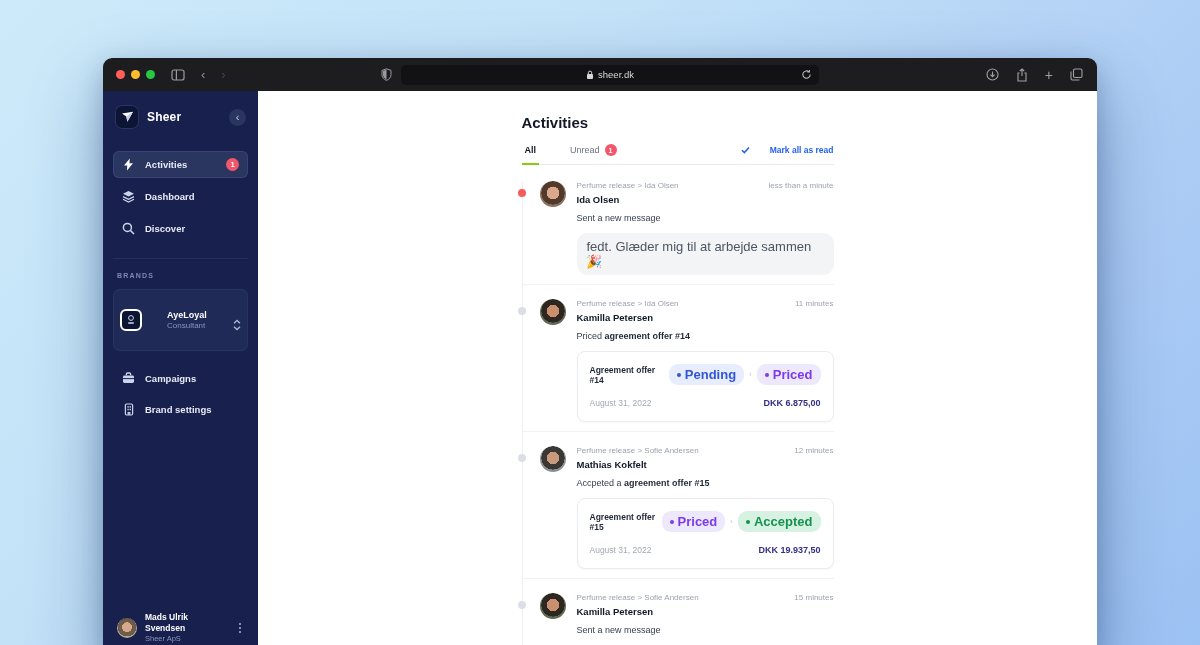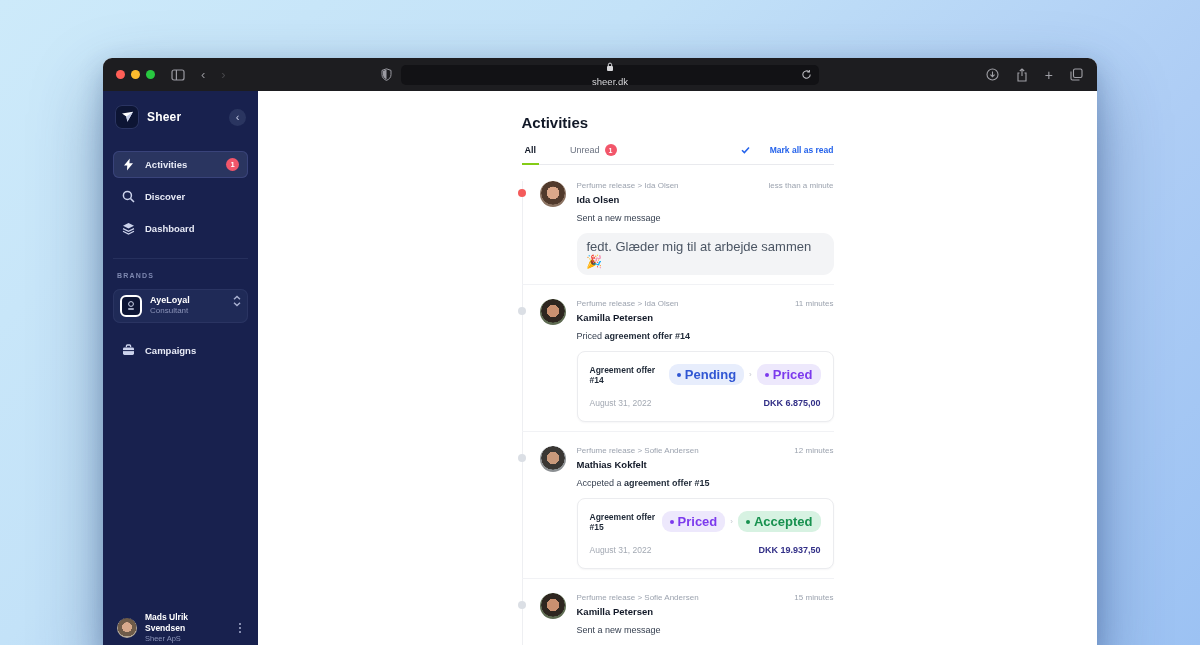--- a/index.html
+++ b/index.html
@@ -24,21 +24,21 @@
   .lights { display:flex; gap:6px; margin-right:16px; }
   .light { width:9px; height:9px; border-radius:50%; }
   .chrome-icon { color:#9a9aa1; margin-right:16px; }
   .chev { font-size:13px; color:#8e8e93; line-height:1; }
   .chev.fwd { color:#47474b; }
   .url-zone { position:absolute; left:50%; top:50%; transform:translate(-50%,-50%);
     display:flex; align-items:center; gap:9px; }
   .url-pill {
     width:418px; height:20px; background:#121215; border-radius:5px;
     display:flex; align-items:center; justify-content:center; gap:4px;
-    color:#d8d8db; font-size:9.5px; position:relative;flex-direction:column;
+    color:#d8d8db; font-size:9.5px; position:relative;
   }
   .reload { position:absolute; right:7px; top:4px; }
   .chrome-right { position:absolute; right:14px; display:flex; gap:17px; align-items:center; color:#a0a0a6; }
   .plus-glyph { font-size:14px; line-height:1; color:#a0a0a6; }
 
   
   .app { display:flex; height:567px; }
 
   
   .sidebar {
@@ -54,22 +54,22 @@
   .nav { margin-top:10px; display:flex; flex-direction:column; gap:5px; }
   .nav-item { display:flex; align-items:center; gap:10px; padding:7px 9px;
     border-radius:6px; font-size:9.5px; font-weight:600; color:#e7eaf6; }
   .nav-item.active { background:#2a3560; box-shadow:inset 0 0 0 1px #39437a; }
   .nicon { width:13px; display:grid; place-items:center; color:#ccd3ec; }
   .badge-red { margin-left:auto; background:#f2566a; min-width:13px; height:13px;
     border-radius:7px; font-size:7.5px; font-weight:bold; color:#fff;
     display:grid; place-items:center; padding:0 3px; }
   .side-sec { margin-top:16px; border-top:1px solid #26305d; padding-top:13px; }
   .sec-label { font-size:7px; letter-spacing:1.2px; color:#7e88b0; font-weight:bold; padding:0 4px; }
-  .brand-item { margin-top:10px; display:flex; align-items:flex-start; gap:8px;
-    background:#1f2a57; border-radius:7px; padding:6px 7px; box-shadow:inset 0 0 0 1px #2a3462; }
+  .brand-item { margin-top:10px; display:flex; align-items:flex-end; gap:25px;
+    background:#1f2a57; border-radius:7px; padding:20px 7px; box-shadow:inset 0 0 0 1px #2a3462; }
   .brand-avatar { width:22px; height:22px; border-radius:6px; border:2px solid #fff;
     background:#0d1534; display:grid; place-items:center; flex-shrink:0; }
   .brand-texts { line-height:1.25; }
   .brand-nm { font-size:9px; font-weight:bold; }
   .brand-role { font-size:8px; color:#8b93b8; }
   .updown { margin-left:auto; color:#aab2d2; }
   .nav2 { margin-top:14px; }
   .side-user { margin-top:auto; display:flex; align-items:center; gap:8px; padding:10px 4px 14px; }
   .user-texts { line-height:1.3; }
   .user-nm { font-size:8.5px; font-weight:bold; }
@@ -215,36 +215,36 @@
           <span class="nicon">
             <svg width="11" height="13" viewBox="0 0 11 13">
                 <path d="M6.8.5 1 7.4h3.2L4 12.5 10 5.2H6.4Z" fill="#fff"></path>
               </svg>
           </span>
           <span>Activities</span>
           <span class="badge-red">1</span>
         </div>
         <div class="nav-item">
           <span class="nicon">
-            <svg width="13" height="13" viewBox="0 0 13 13" fill="none" stroke="currentColor" stroke-width="1.5">
-              <circle cx="5.4" cy="5.4" r="4"></circle>
-                <line x1="8.6" y1="8.6" x2="12" y2="12"></line>
-            </svg>
-          </span>
-          <span>Discover</span>
-        </div>
-        <div class="nav-item">
-          <span class="nicon">
             <svg width="13" height="13" viewBox="0 0 13 13" fill="none" stroke="currentColor" stroke-width="1.2">
               <path d="M6.5 1 12 3.8 6.5 6.6 1 3.8Z" fill="currentColor" stroke="none"></path>
               <path d="M1 6.6 6.5 9.4 12 6.6"></path>
                 <path d="M1 9.2 6.5 12 12 9.2"></path>
             </svg>
           </span>
           <span>Dashboard</span>
+        </div>
+        <div class="nav-item">
+          <span class="nicon">
+            <svg width="13" height="13" viewBox="0 0 13 13" fill="none" stroke="currentColor" stroke-width="1.5">
+              <circle cx="5.4" cy="5.4" r="4"></circle>
+                <line x1="8.6" y1="8.6" x2="12" y2="12"></line>
+            </svg>
+          </span>
+          <span>Discover</span>
         </div>
       </div>
 
       <div class="side-sec">
         <div class="sec-label">BRANDS</div>
         <div class="brand-item">
           <span class="brand-avatar">
             <svg width="10" height="12" viewBox="0 0 10 12">
                 <circle cx="5" cy="4" r="2.4" fill="none" stroke="#cfd6ec" stroke-width="1"></circle>
                 <rect x="2" y="8.2" width="6" height="1.6" rx=".8" fill="#cfd6ec"></rect>
@@ -266,20 +266,33 @@
       <div class="nav nav2">
         <div class="nav-item">
           <span class="nicon">
             <svg width="13" height="12" viewBox="0 0 13 12">
                 <rect x="1" y="3.4" width="11" height="7.6" rx="1.4" fill="currentColor"></rect>
                 <path d="M4.4 3.2V2a1 1 0 0 1 1-1h2.2a1 1 0 0 1 1 1v1.2" fill="none" stroke="currentColor" stroke-width="1.3"></path>
                 <line x1="1" y1="6.6" x2="12" y2="6.6" stroke="#18214e" stroke-width="1"></line>
               </svg>
           </span>
           <span>Campaigns</span>
+        </div>
+        <div class="nav-item">
+          <span class="nicon">
+            <svg width="12" height="13" viewBox="0 0 12 13" fill="none" stroke="currentColor" stroke-width="1.2">
+              <rect x="2.4" y="1" width="7.2" height="11" rx="1.2"></rect>
+              <rect x="4.4" y="3.2" width="1.4" height="1.4" fill="currentColor" stroke="none"></rect>
+              <rect x="6.6" y="3.2" width="1.4" height="1.4" fill="currentColor" stroke="none"></rect>
+              <rect x="4.4" y="5.8" width="1.4" height="1.4" fill="currentColor" stroke="none"></rect>
+              <rect x="6.6" y="5.8" width="1.4" height="1.4" fill="currentColor" stroke="none"></rect>
+              <path d="M5.2 12V9.6h1.6V12"></path>
+            </svg>
+          </span>
+          <span>Brand settings</span>
         </div>
       </div>
 
       <div class="side-user">
         <span class="avatar av-mads" style="width:20px;height:20px"></span>
         <span class="user-texts">
           <div class="user-nm">Mads Ulrik Svendsen</div>
           <div class="user-org">Sheer ApS</div>
         </span>
         <span class="kebab">

